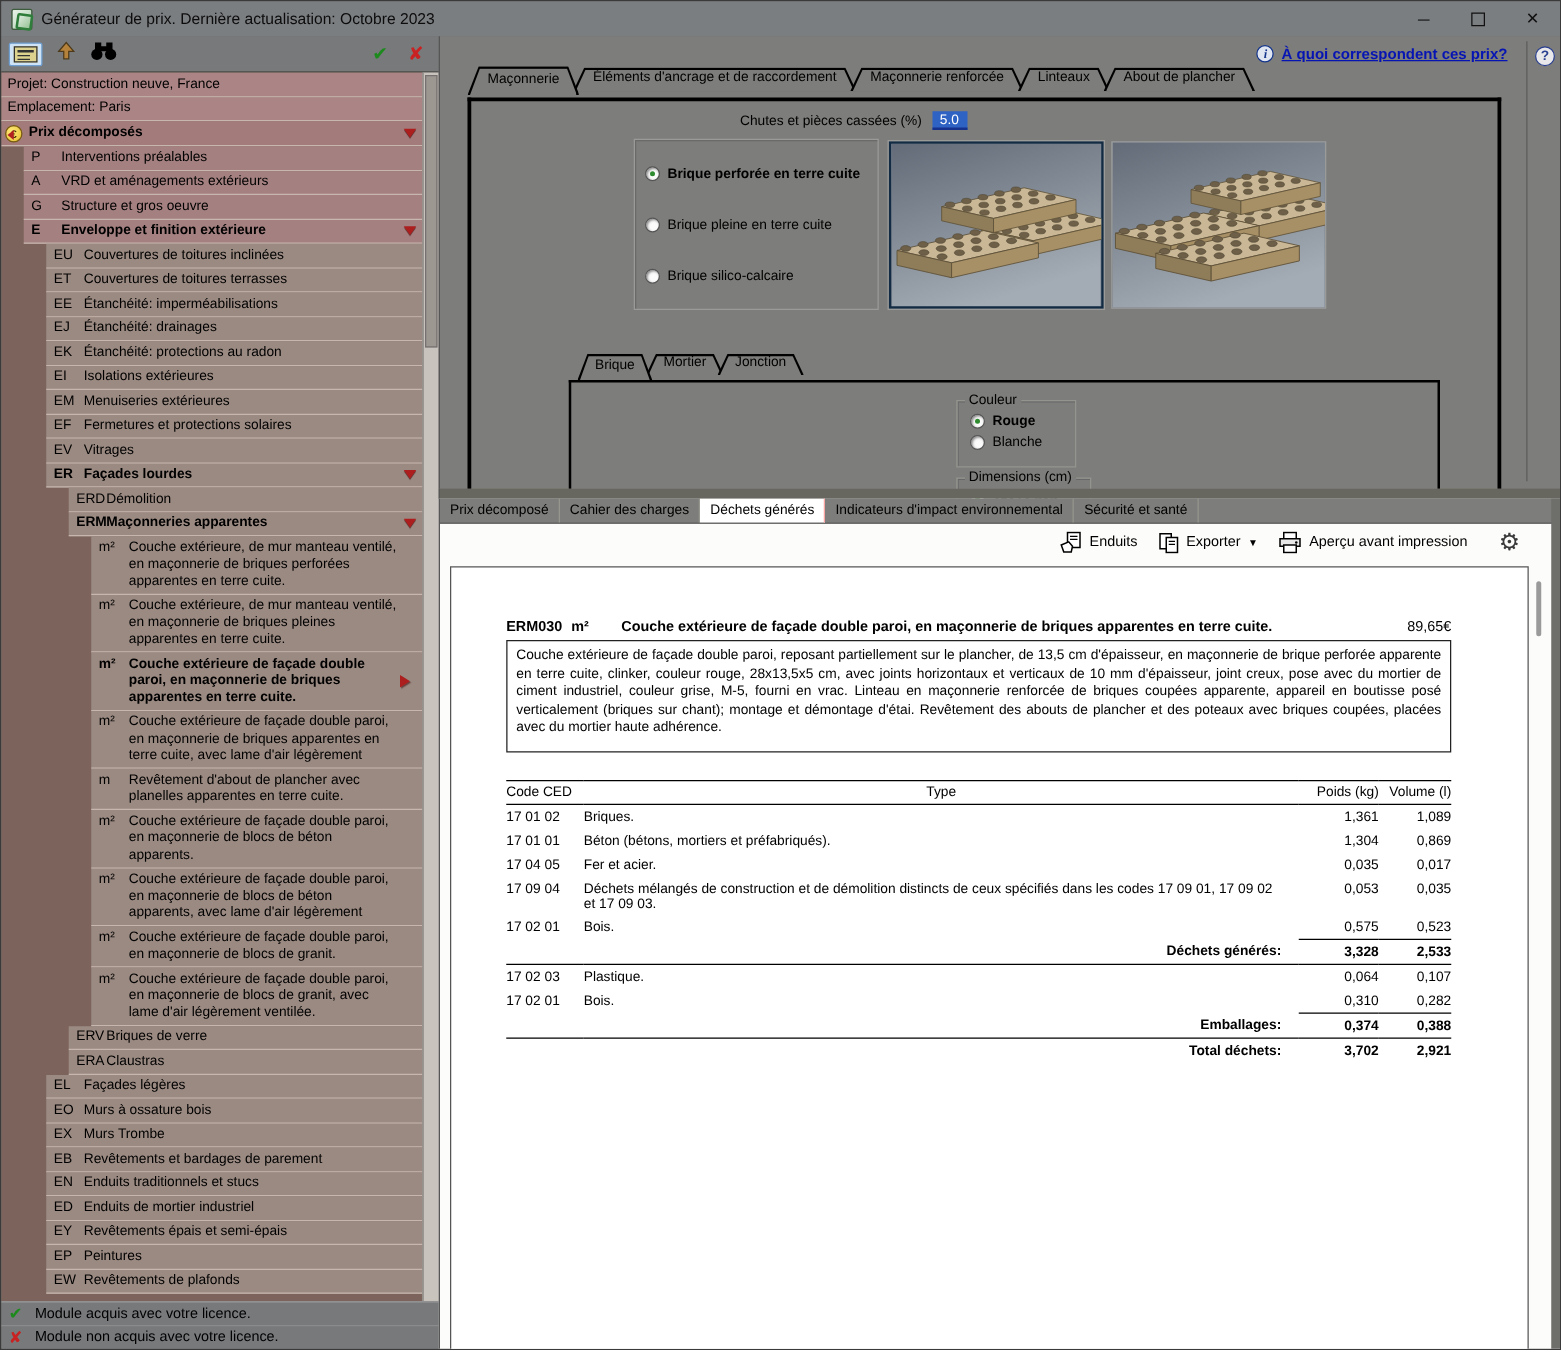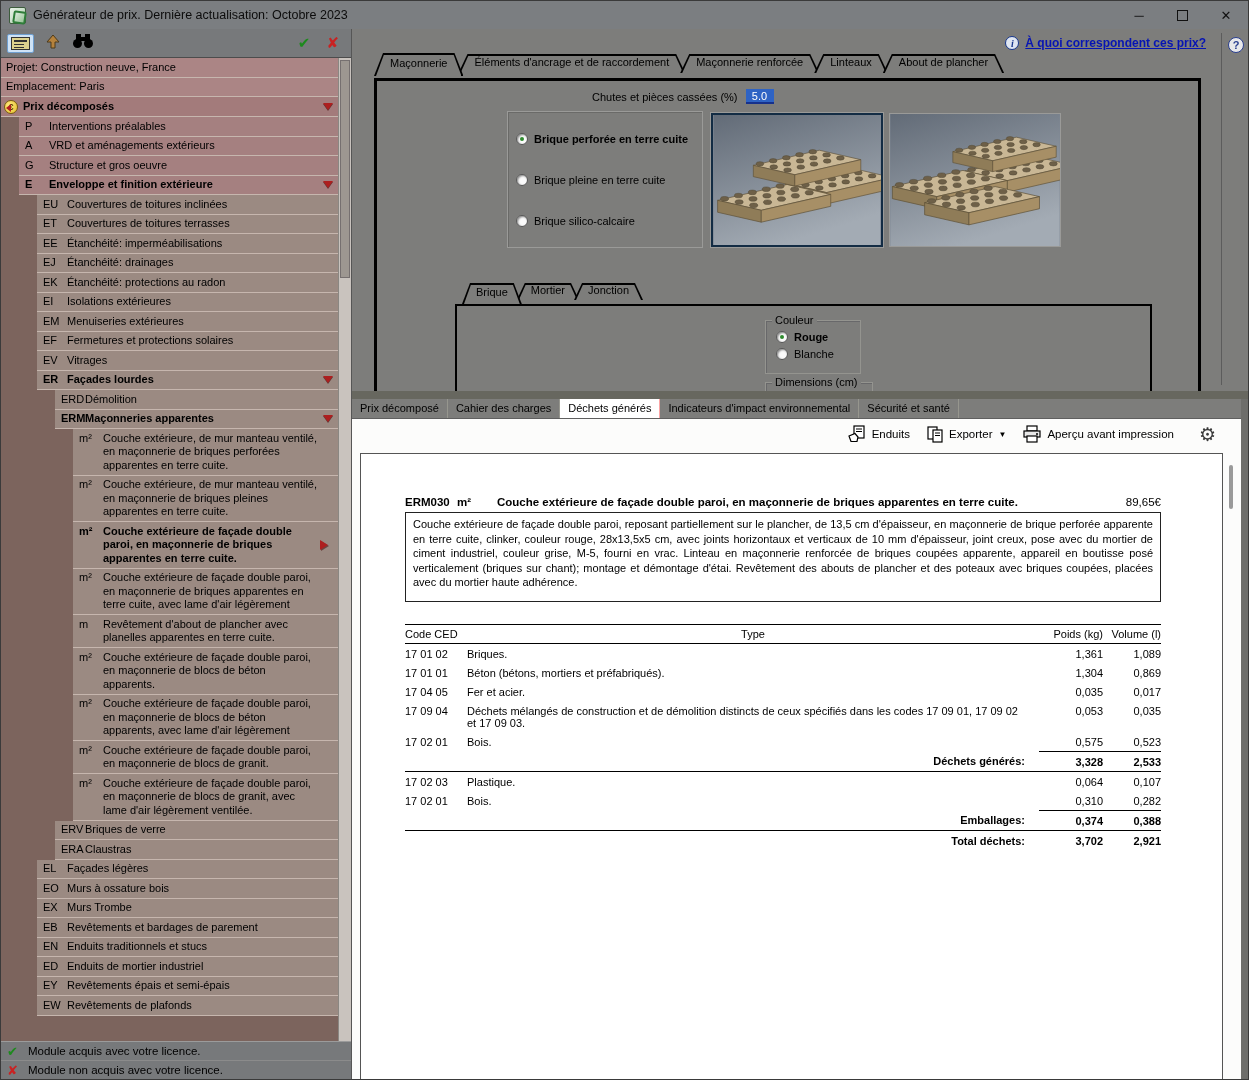--- a/index.html
+++ b/index.html
@@ -431,20 +431,24 @@
         </div>
         <div class="trow lv2">
           <span class="tind" style="width: 36px;"></span>
           <div class="fill">
             <span class="tcode">EY</span>
             <span class="tlabel">Revêtements épais et semi-épais</span>
           </div>
         </div>
         <div class="trow lv2">
           <span class="tind" style="width: 36px;"></span>
+          <div class="fill">
+            <span class="tcode">EP</span>
+            <span class="tlabel">Peintures</span>
+          </div>
         </div>
         <div class="trow lv2">
           <span class="tind" style="width: 36px;"></span>
           <div class="fill">
             <span class="tcode">EW</span>
             <span class="tlabel">Revêtements de plafonds</span>
           </div>
         </div>
       </div>
     <div class="tree-scroll">

